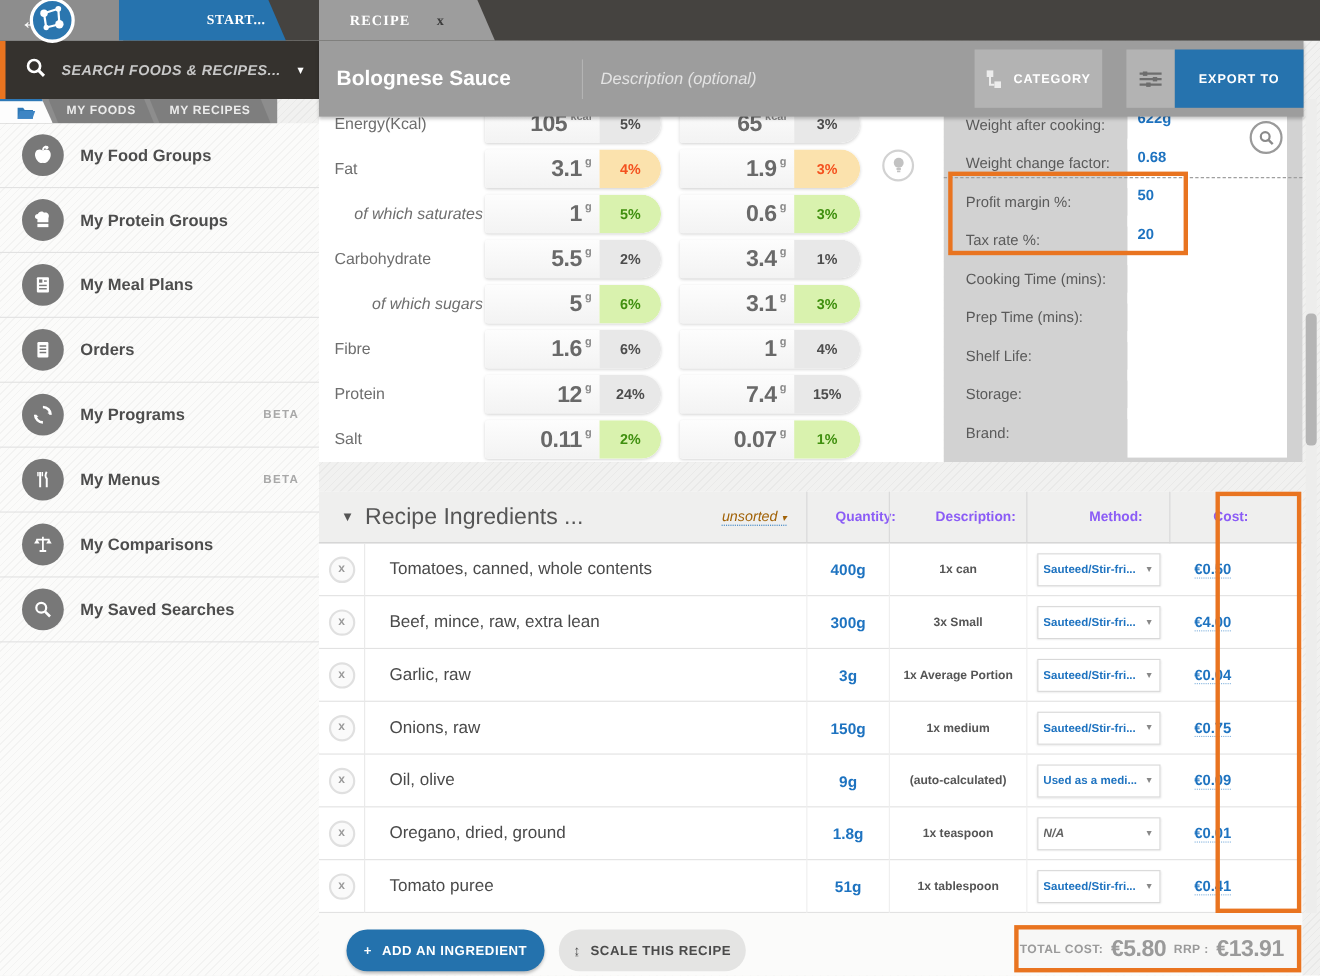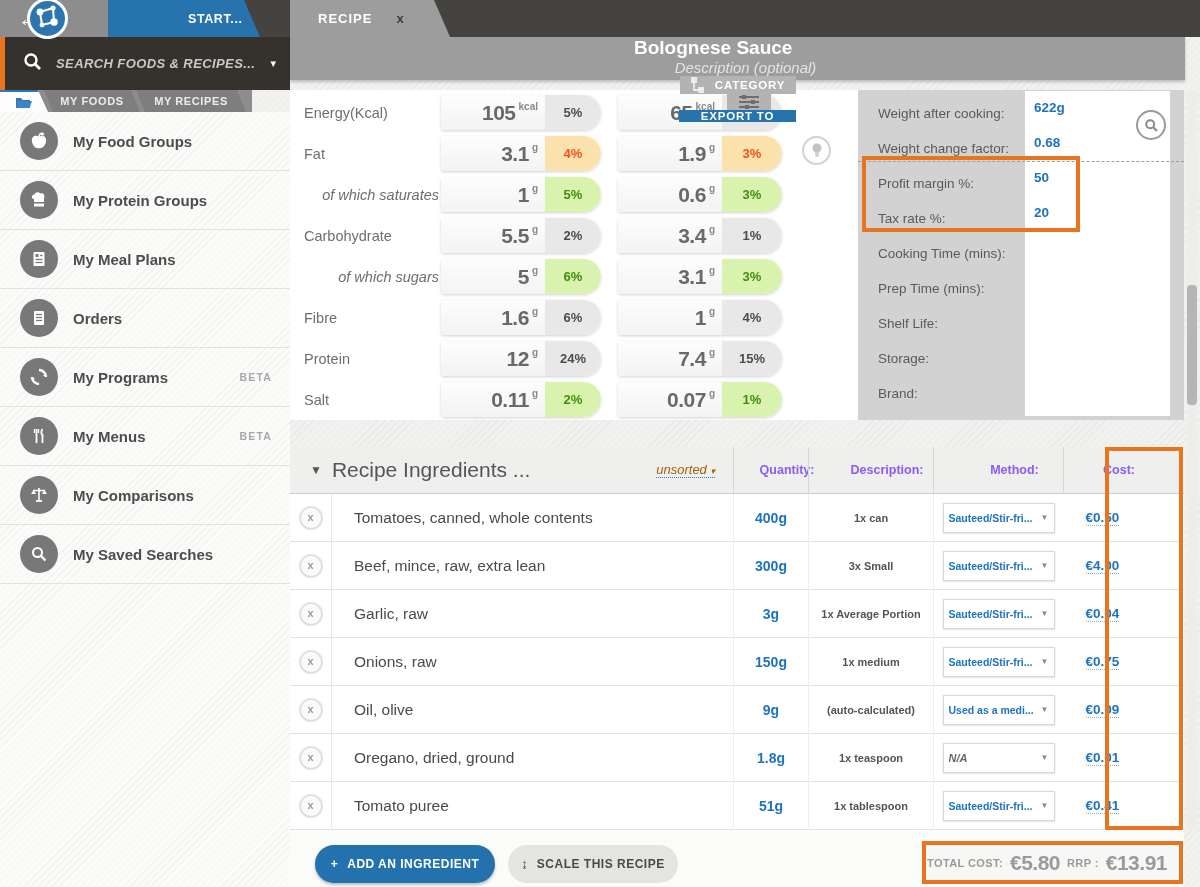--- a/index.html
+++ b/index.html
@@ -1,21 +1,21 @@
 <!DOCTYPE html>
 <html><head>
 <meta charset="utf-8">
 <style>
   * { margin:0; padding:0; box-sizing:border-box; }
   html,body { font-family:"Liberation Sans", sans-serif; }
   .app { position:relative; width:1200px; height:887px; overflow:hidden;
          background:repeating-linear-gradient(135deg,#f1f1f0 0 4px,#e9e9e8 4px 5px); }
 
   
-  .topbar { position:absolute; left:0; top:0; width:1200px; height:37px; background:#454340; z-index:30; }
+  .topbar { position:absolute; left:0; top:0; width:1200px; height:37px; background:#454340; z-index:30;font-family:Liberation Serif, serif; }
   .topbar-left { position:absolute; left:0; top:0; width:112px; height:37px; background:#8d8d8d;
                  display:flex; align-items:center; padding-left:18px; }
   .back-arrow { color:#fff; font-size:22px; line-height:1; cursor:pointer; }
   .start-tab { position:absolute; left:108px; top:0; width:152px; height:37px; background:#2673ae;
                clip-path:polygon(0 0, calc(100% - 16px) 0, 100% 100%, 0 100%);
                display:flex; align-items:center; padding-left:80px; }
   .start-label { color:#fff; font-weight:bold; font-size:12.5px; letter-spacing:.6px; }
   .logo-wrap { position:absolute; left:26px; top:-3px; width:43px; height:43px; z-index:31; }
   .recipe-tab { position:absolute; left:290px; top:0; width:160px; height:37px; background:#9d9d9d;
                 clip-path:polygon(0 0, calc(100% - 16px) 0, 100% 100%, 0 100%);
@@ -23,22 +23,22 @@
   .recipe-label { color:#fff; font-weight:bold; font-size:13px; letter-spacing:1px; }
   .tab-close { color:#3c3c3c; font-weight:bold; font-size:13px; cursor:pointer; }
 
   
   .search-bar { position:absolute; left:0; top:37px; width:290px; height:53px; background:#35322e;
                 border-left:5px solid #e97420; display:flex; align-items:center; padding:0 14px 0 18px; z-index:20; }
   .search-text { color:#c9c9c9; font-style:italic; font-weight:bold; font-size:13px; letter-spacing:.4px; margin-left:14px; flex:1; }
   .search-caret { color:#fff; font-size:11px; }
 
   
-  .doc-header { position:absolute; left:290px; top:37px; width:895px; height:43px; background:#9d9d9d;
-                display:flex; align-items:center; z-index:20; box-shadow:0 2px 3px rgba(0,0,0,.22);flex-direction:column; }
+  .doc-header { position:absolute; left:290px; top:37px; width:895px; height:69px; background:#9d9d9d;
+                display:flex; align-items:center; z-index:20; box-shadow:0 2px 3px rgba(0,0,0,.22); }
   .doc-title { color:#fff; font-weight:bold; font-size:19px; padding-left:16px; width:239px; }
   .doc-sep { width:1px; height:36px; background:#b4b4b4; }
   .doc-desc { flex:1; color:#e3e3e3; font-style:italic; font-size:15px; padding-left:16px; }
   .hbtn { height:53px; display:flex; align-items:center; justify-content:center; gap:9px; cursor:pointer; }
   .btn-category { width:116px; background:#b3b3b3; }
   .btn-filters { width:44px; background:#b3b3b3; margin-left:22px; }
   .btn-export { width:117px; background:#2673ae; }
   .hbtn span { color:#fff; font-weight:bold; font-size:11.5px; letter-spacing:.8px; }
 
   

